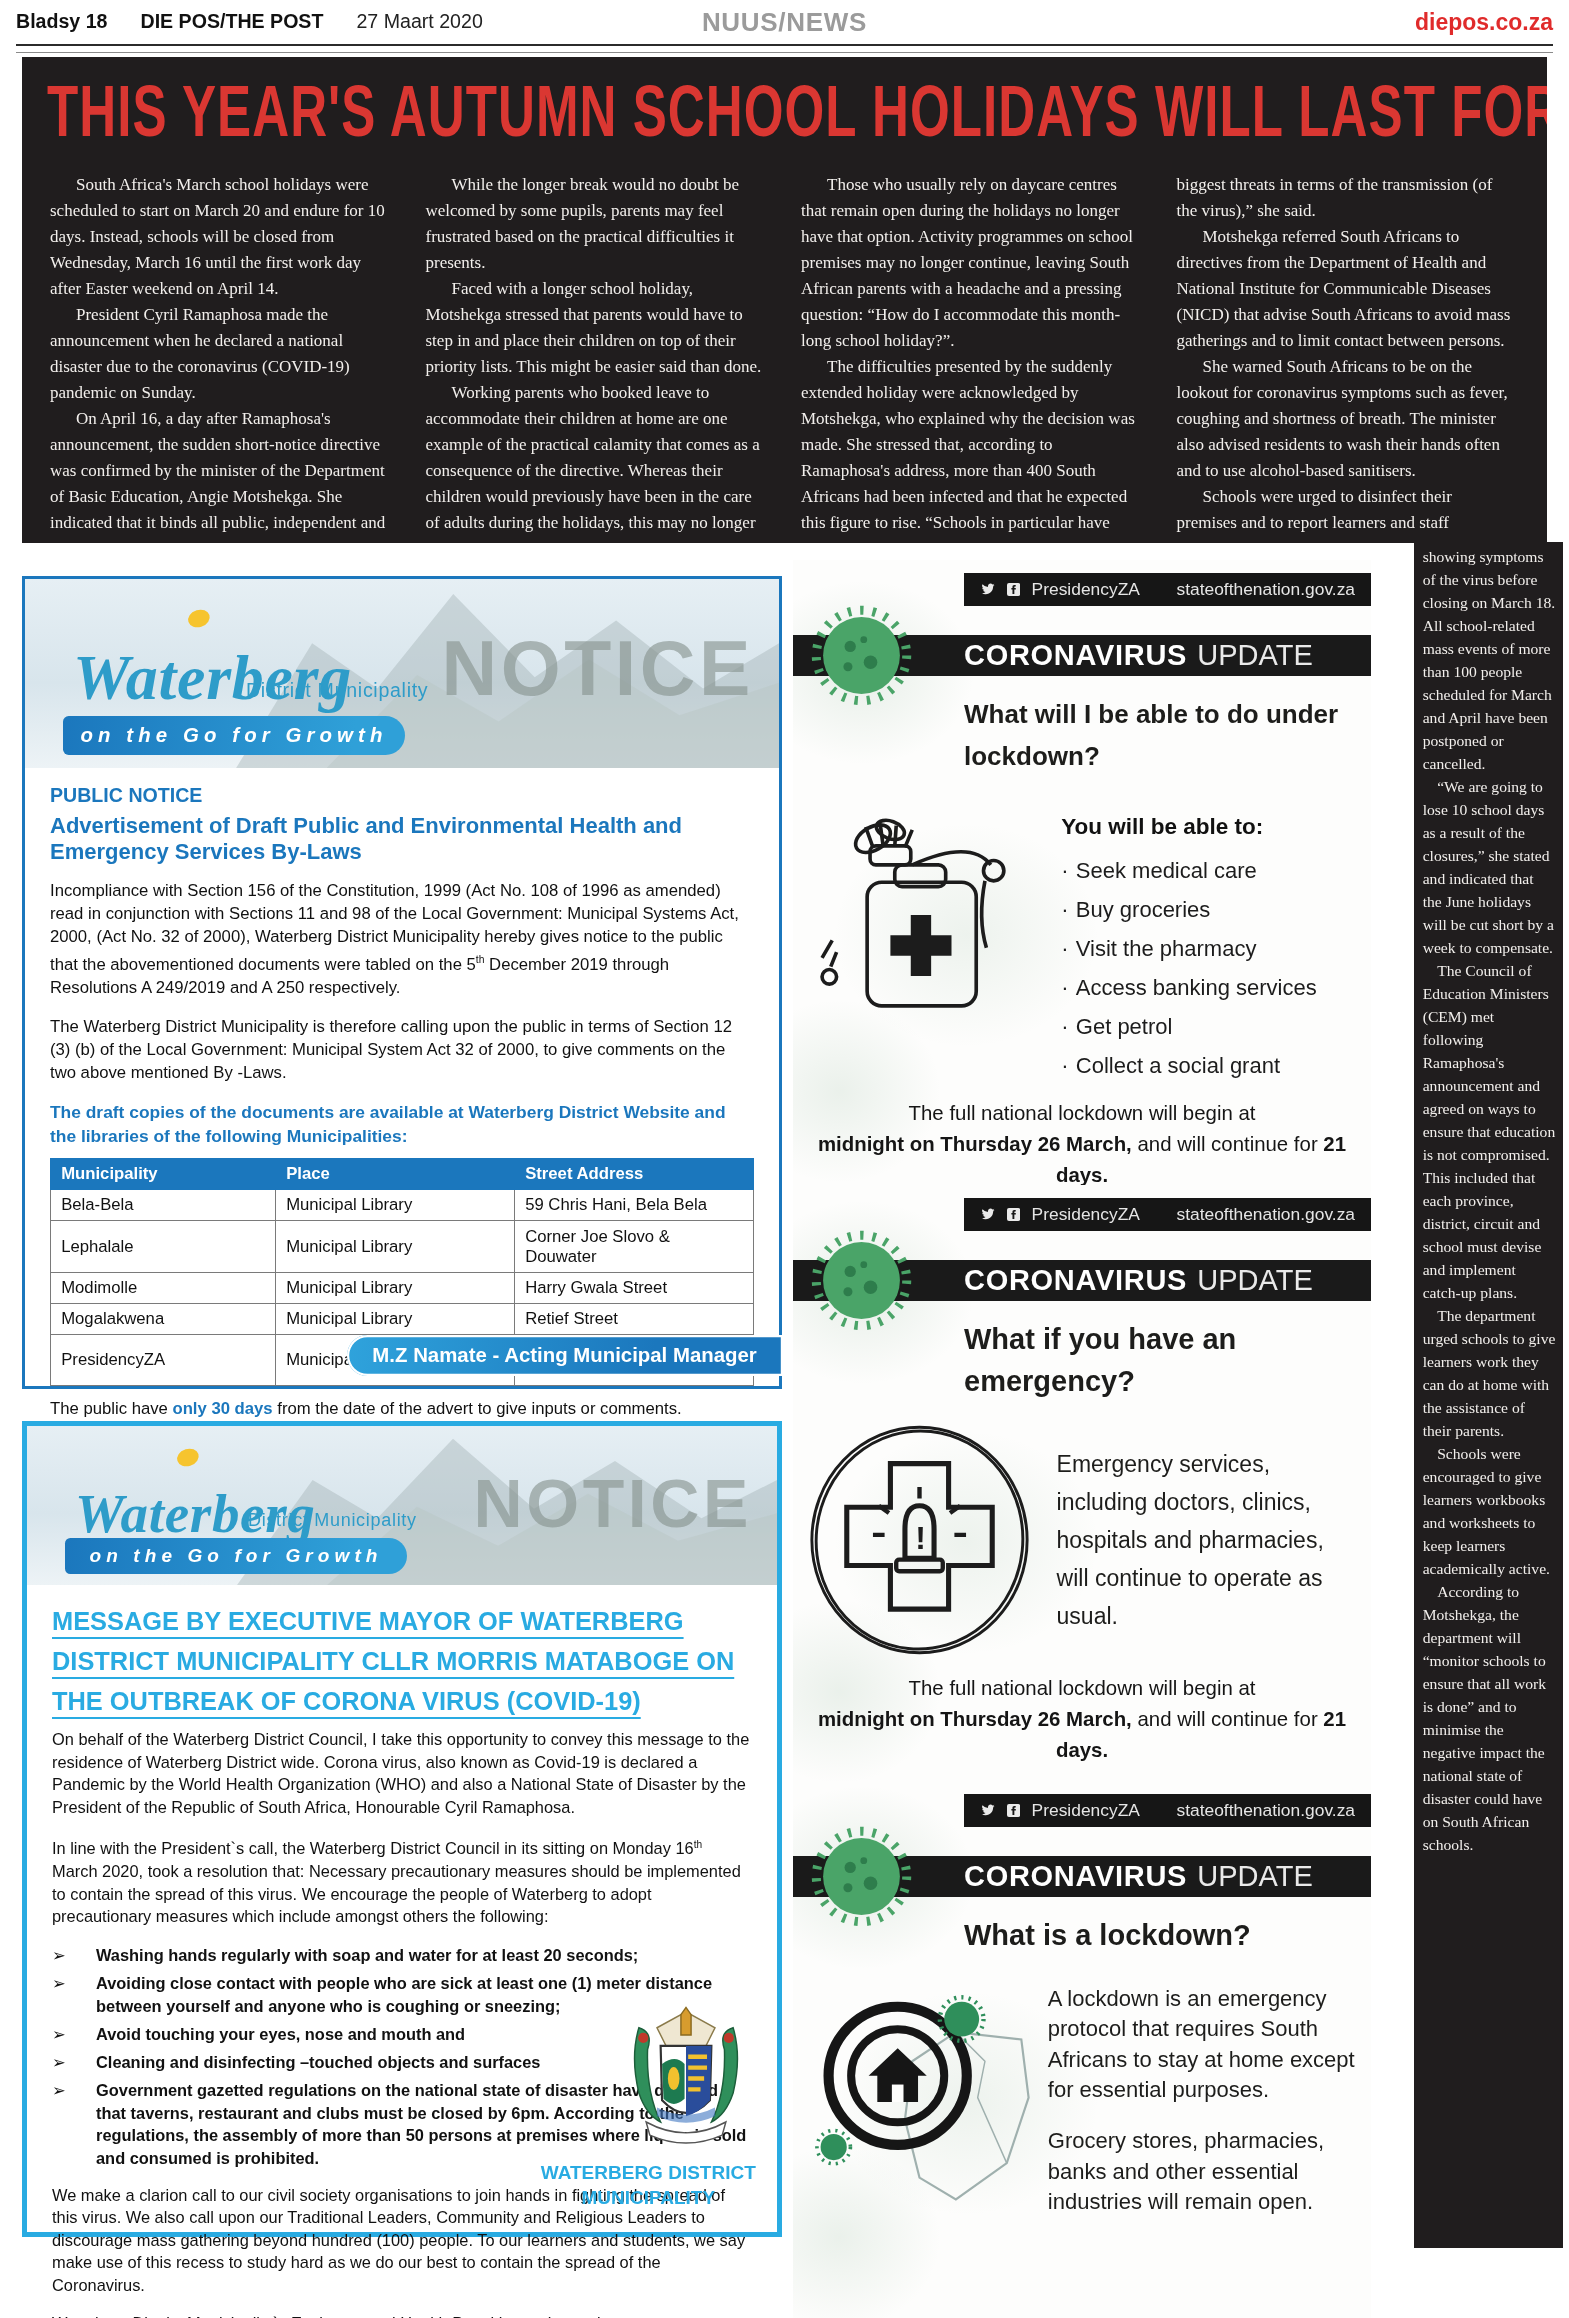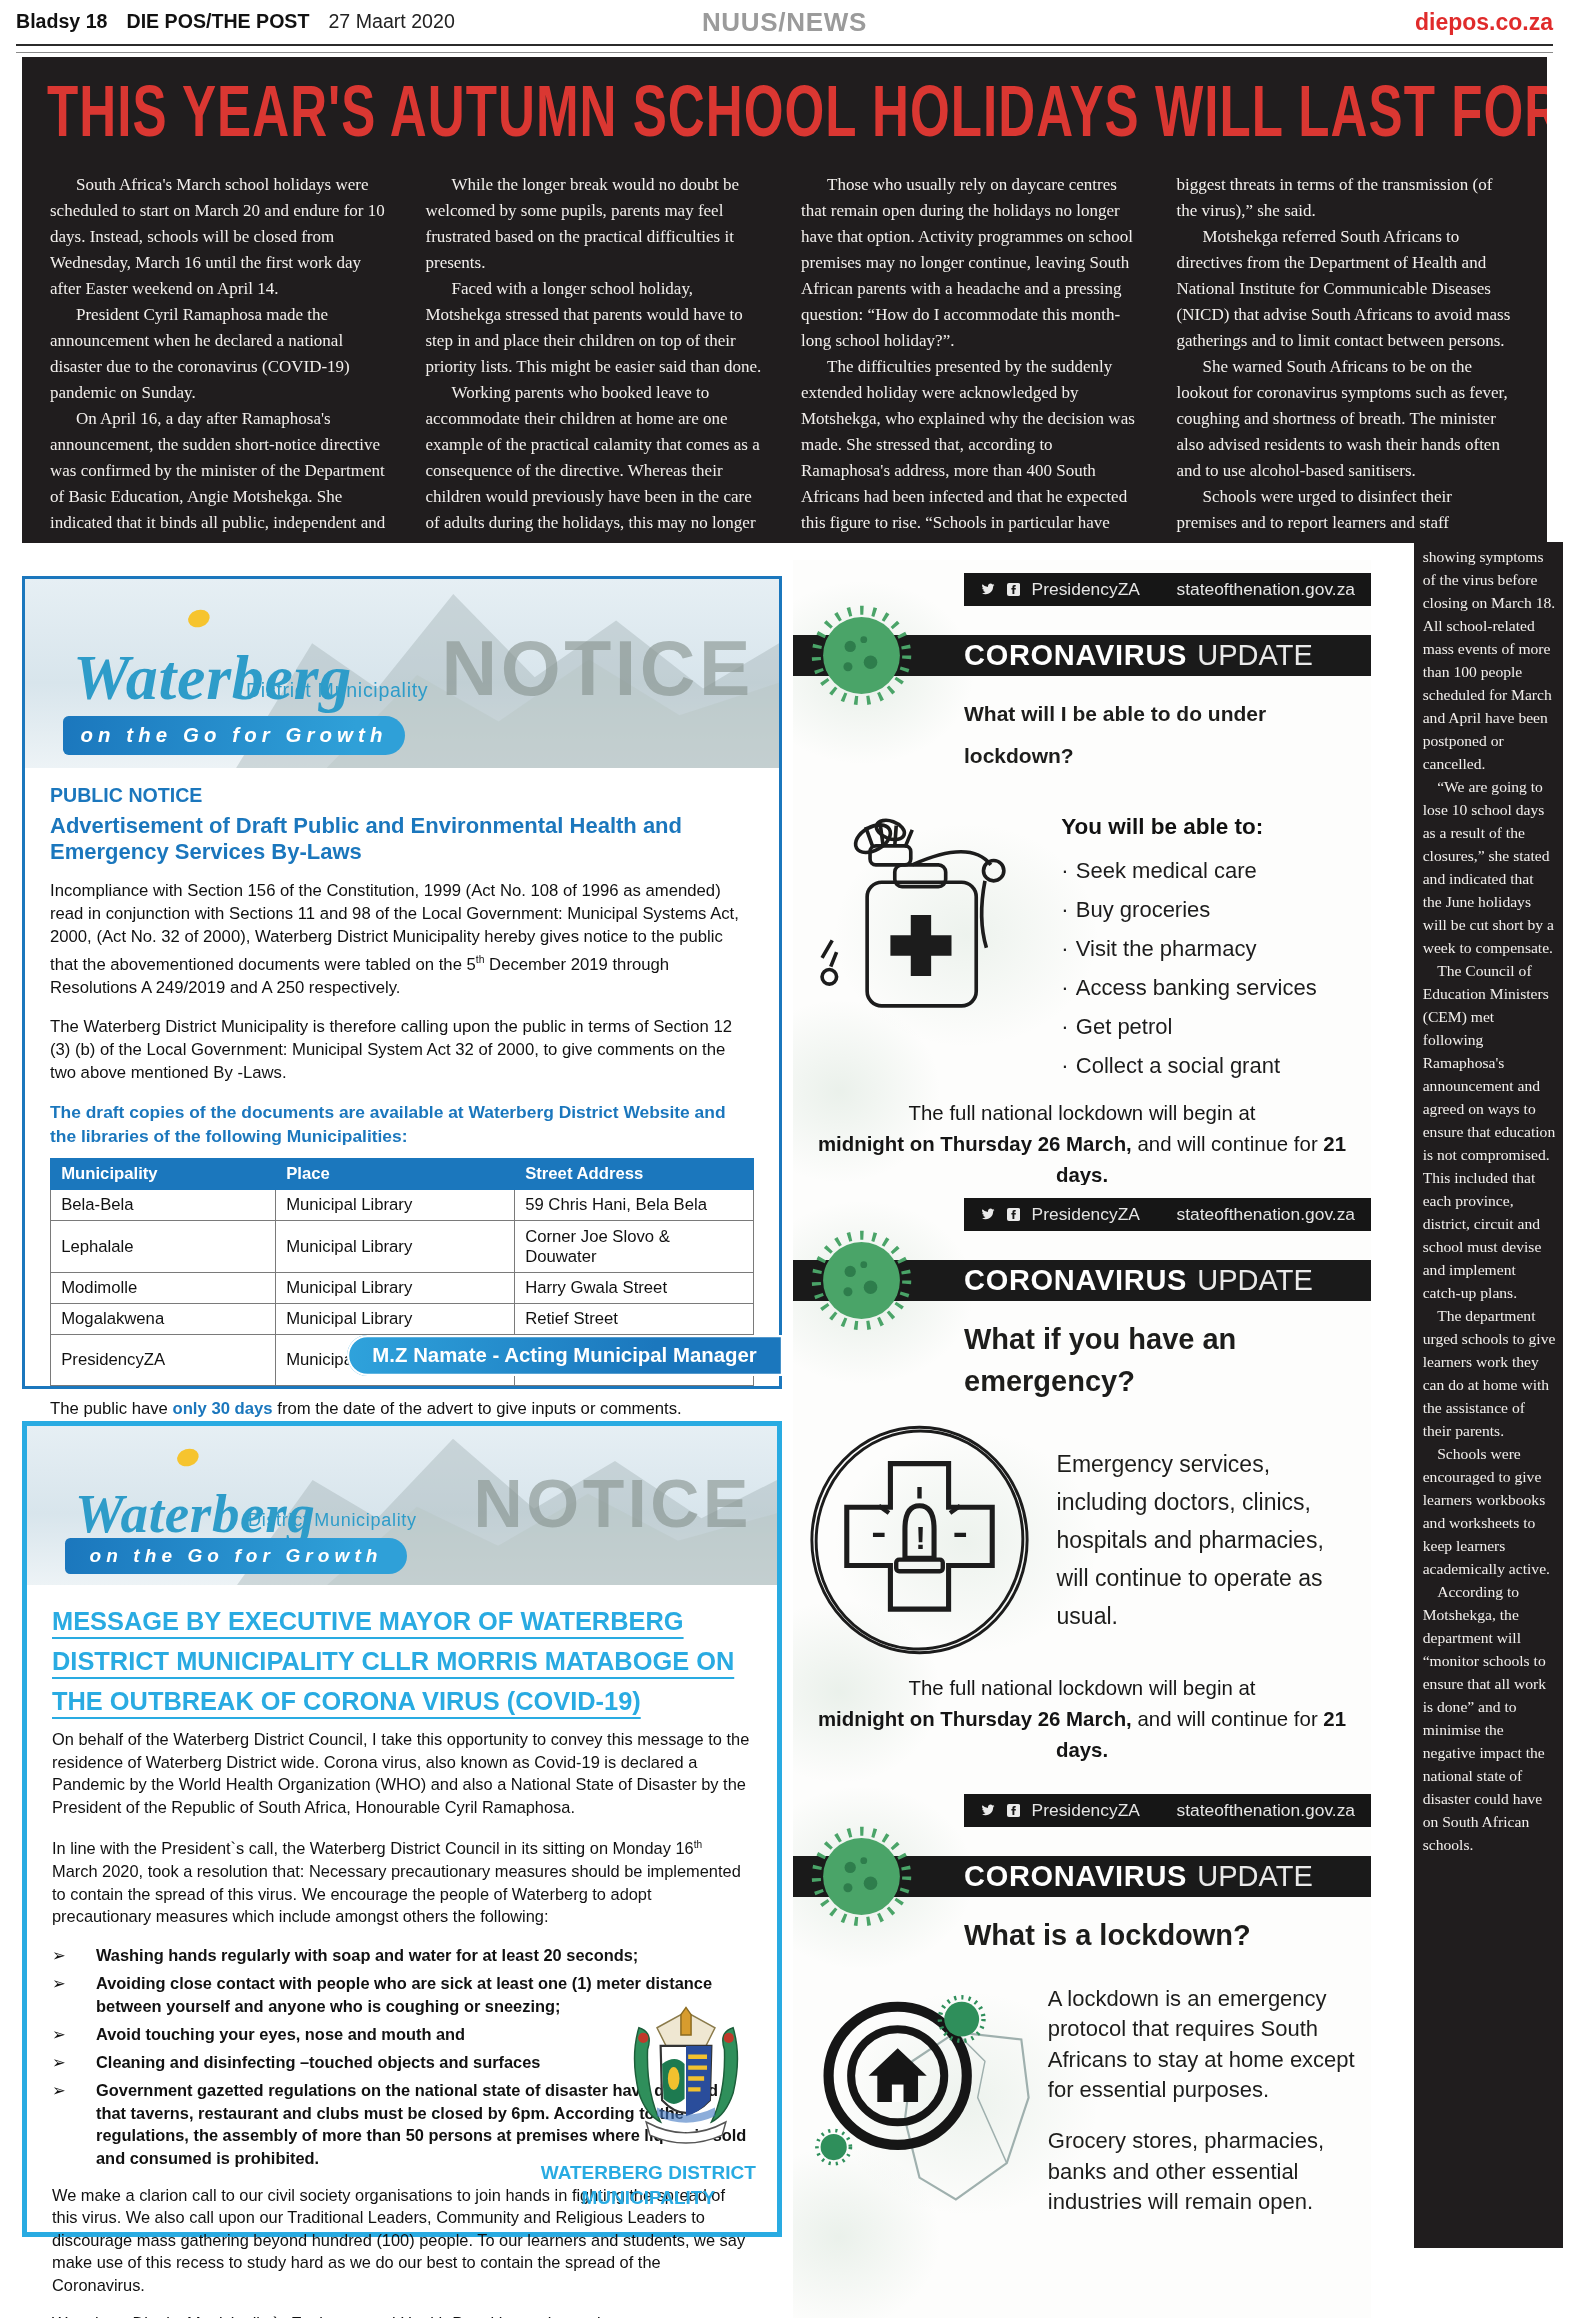--- a/index.html
+++ b/index.html
@@ -1,20 +1,20 @@
 <!DOCTYPE html>
 <html style="font-size:11.6px"><head>
 <meta charset="utf-8">
 <style>
   html,body{margin:0;padding:0;background:#ffffff;}
   .page{position:relative;width:1569px;height:2319px;background:#fff;overflow:hidden;
         font-family:"Liberation Sans",sans-serif;}
   
   .masthead{position:absolute;top:7.3px;left:16px;right:16px;height:35px;}
-  .m-left{position:absolute;left:0;top:2.9px;display:flex;gap:19px;align-items:flex-end;}
+  .m-left{position:absolute;left:0;top:2.9px;display:flex;gap:33px;align-items:flex-end;}
   .m-page{font-size:19.6px;font-weight:700;color:#111;}
   .m-paper{font-size:19.6px;font-weight:700;color:#111;}
   .m-date{font-size:19.6px;color:#222;}
   .m-center{position:absolute;left:50%;transform:translateX(-50%);top:0;
             font-size:26px;font-weight:700;color:#9b9b9b;letter-spacing:0.7px;}
   .m-right{position:absolute;right:0;top:1.5px;font-size:23px;font-weight:700;color:#e02b2b;}
   .rule{position:absolute;top:44px;left:16px;right:16px;height:5.8px;
         border-top:2.9px solid #2b2b2b;border-bottom:0.7px solid #8a8a8a;}
   
   .band{position:absolute;left:22px;top:57px;width:1525px;height:486px;background:#201d1e;overflow:hidden;}
@@ -101,21 +101,21 @@
   .panel2{height:596px;}
   .panel3{height:537px;}
   .social{margin:13px 0 0 auto;width:407px;height:33px;background:#161616;display:flex;align-items:center;
           gap:11.6px;padding:10px 16px;color:#e6e6e6;font-size:17.4px;box-sizing:border-box;}
   .social .handle{margin-right:25px;}
   .cv-banner{position:relative;margin-top:29px;height:41px;background:#1a1a1a;color:#fff;display:flex;
              align-items:center;padding-left:171px;font-size:29px;}
   .cv-banner .bold{font-weight:700;margin-right:10.2px;letter-spacing:0.7px;}
   .cv-banner .rest{font-weight:300;color:#e9e9e9;}
   .virus{position:absolute;left:11.6px;top:-36px;width:113px;height:113px;}
-  .question{margin:17.4px 22px 0 171px;font-size:21px;line-height:42px;font-weight:600;color:#1d1d1b;}
+  .question{margin:17.4px 22px 0 171px;font-size:26px;line-height:42px;font-weight:600;color:#1d1d1b;}
   .panel2 .question,.panel3 .question{font-size:29px;}
   .p-content{display:flex;margin-top:17.4px;padding:0 10.2px;}
   .illus{flex:0 0 233px;height:240px;}
   .p1-list{margin-left:25px;padding-top:19px;}
   .list-title{font-weight:700;font-size:22.5px;color:#111;margin-bottom:11.6px;}
   .li{font-size:22px;line-height:39px;color:#1c1c1c;}
   .li .dot{margin-right:7.3px;}
   .p-text{margin-left:20.4px;font-size:23px;line-height:38px;color:#1d1d1b;width:313px;padding-top:25px;}
   .p3-text{margin-left:11.6px;font-size:22px;line-height:30.5px;color:#1d1d1b;width:320px;padding-top:10.2px;}
   .p3-text p{margin:0 0 20.4px;}

